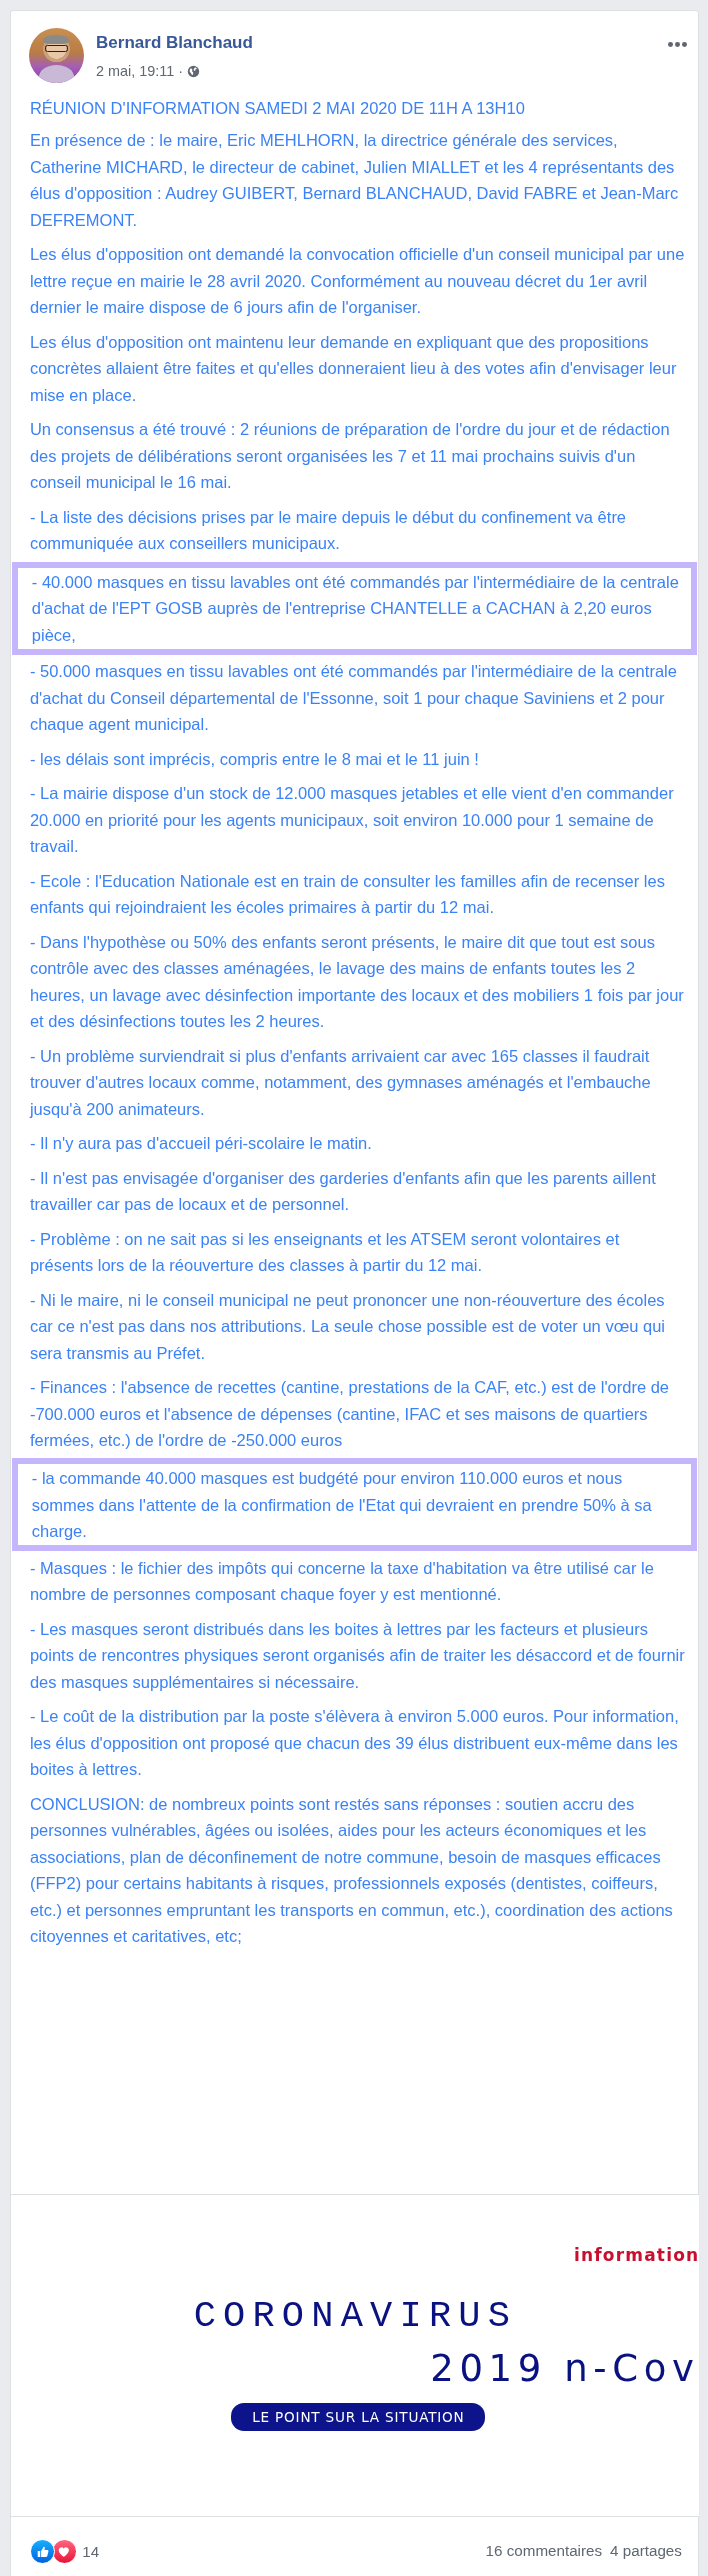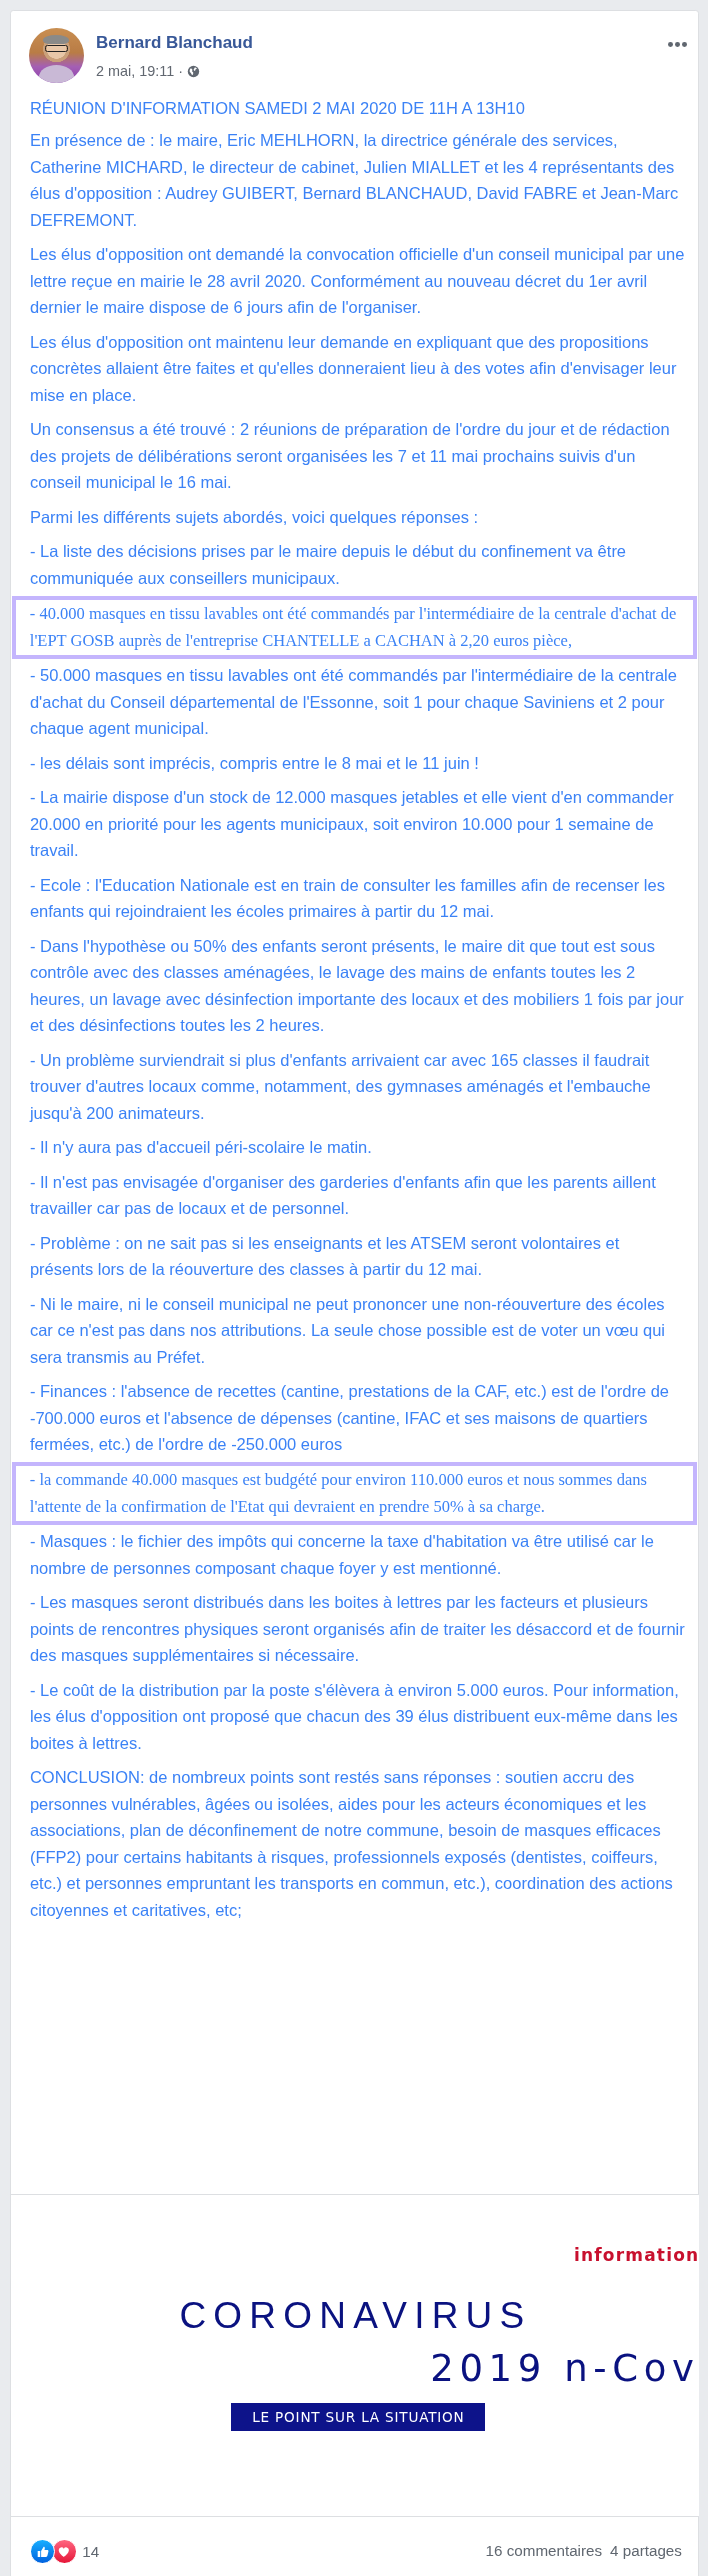--- a/index.html
+++ b/index.html
@@ -30,36 +30,36 @@
   .more-btn span { width:4.8px; height:4.8px; border-radius:50%; background:#606770; display:block; }
 
   .post-text {
     position:absolute; left:18.5px; top:84px; width:656px;
     font-size:16.5px; line-height:26.5px; color:#3b82f6;
   }
   .post-text p { margin:0 0 8px 0; }
   .post-text p.title { margin-bottom:5.6px; }
   .post-text p.hl {
     margin-left:-17.7px; margin-right:-11.2px; padding:0.8px 11.2px 0.8px 13.6px;
-    border:4px solid #c4b5fd; margin-top:-3.2px; margin-bottom:3.2px;font-family:Liberation Serif, serif;
+    border:6px solid #c4b5fd; margin-top:-3.2px; margin-bottom:3.2px;
   }
 
   .media {
     position:absolute; left:0; top:2183px; width:688px; height:321px;
     border-top:0.8px solid #dddfe2; border-bottom:0.8px solid #dddfe2; background:#fff;
   }
   .media .info-word { position:absolute; left:0; width:100%; top:50px; text-align:right;
     font-size:17px; font-weight:bold; color:#c8102e; letter-spacing:1.2px; font-family:"DejaVu Sans", sans-serif; }
   .media .corona { position:absolute; left:0; width:100%; top:100px; text-align:center;
-    font-size:37px; color:#0a1280; letter-spacing:7.2px; font-family:Liberation Sans, sans-serif; font-weight:500; }
+    font-size:37px; color:#0a1280; letter-spacing:7.2px; font-family:Liberation Mono, monospace; font-weight:500; }
   .media .ncov { position:absolute; left:0; width:100%; top:152px; text-align:right;
     font-size:37px; color:#0a1280; letter-spacing:5.6px; font-family:"DejaVu Sans", sans-serif; }
   .media .badge { position:absolute; left:220px; top:208px; width:254px; height:28px; background:#0d138a;
     color:#fff; font-size:13.6px; letter-spacing:0.8px; display:flex; align-items:center; justify-content:center;
-    font-family:"DejaVu Sans", sans-serif; }
+    font-family:"DejaVu Sans", sans-serif;border-radius:13px; }
 
   .footer { position:absolute; left:18.5px; top:2516px; width:652px; height:45px; }
   .reactions { position:absolute; left:0; top:12px; display:flex; align-items:center; cursor:pointer; }
   .r-icon { width:23px; height:23px; border-radius:50%; display:flex; align-items:center; justify-content:center; border:1.6px solid #fff; box-sizing:content-box; }
   .r-like { background:linear-gradient(180deg,#18afff,#0062df); z-index:2; }
   .r-love { background:linear-gradient(180deg,#ff6680,#e61739); margin-left:-3.2px; z-index:1; }
   .r-count { margin-left:5.6px; font-size:15.2px; color:#606770; }
   .stats { position:absolute; right:0; top:14.4px; font-size:15.2px; color:#606770; display:flex; gap:8px;align-items:flex-end; }
   .stats span { cursor:pointer; }
 </style>
@@ -89,21 +89,20 @@
       <span></span>
     </div>
   </div>
 
   <div class="post-text">
     <p class="title">RÉUNION D'INFORMATION SAMEDI 2 MAI 2020 DE 11H A 13H10</p>
     <p>En présence de : le maire, Eric MEHLHORN, la directrice générale des services, Catherine MICHARD, le directeur de cabinet, Julien MIALLET et les 4 représentants des élus d'opposition : Audrey GUIBERT, Bernard BLANCHAUD, David FABRE et Jean-Marc DEFREMONT.</p>
     <p>Les élus d'opposition ont demandé la convocation officielle d'un conseil municipal par une lettre reçue en mairie le 28 avril 2020. Conformément au nouveau décret du 1er avril dernier le maire dispose de 6 jours afin de l'organiser.</p>
     <p>Les élus d'opposition ont maintenu leur demande en expliquant que des propositions concrètes allaient être faites et qu'elles donneraient lieu à des votes afin d'envisager leur mise en place.</p>
     <p>Un consensus a été trouvé : 2 réunions de préparation de l'ordre du jour et de rédaction des projets de délibérations seront organisées les 7 et 11 mai prochains suivis d'un conseil municipal le 16 mai.</p>
-    <p>Parmi les différents sujets abordés, voici quelques réponses :</p>
     <p>- La liste des décisions prises par le maire depuis le début du confinement va être communiquée aux conseillers municipaux.</p>
     <p class="hl">- 40.000 masques en tissu lavables ont été commandés par l'intermédiaire de la centrale d'achat de l'EPT GOSB auprès de l'entreprise CHANTELLE a CACHAN à 2,20 euros pièce,</p>
     <p>- 50.000 masques en tissu lavables ont été commandés par l'intermédiaire de la centrale d'achat du Conseil départemental de l'Essonne, soit 1 pour chaque Saviniens et 2 pour chaque agent municipal.</p>
     <p>- les délais sont imprécis, compris entre le 8 mai et le 11 juin !</p>
     <p>- La mairie dispose d'un stock de 12.000 masques jetables et elle vient d'en commander 20.000 en priorité pour les agents municipaux, soit environ 10.000 pour 1 semaine de travail.</p>
     <p>- Ecole : l'Education Nationale est en train de consulter les familles afin de recenser les enfants qui rejoindraient les écoles primaires à partir du 12 mai.</p>
     <p>- Dans l'hypothèse ou 50% des enfants seront présents, le maire dit que tout est sous contrôle avec des classes aménagées, le lavage des mains de enfants toutes les 2 heures, un lavage avec désinfection importante des locaux et des mobiliers 1 fois par jour et des désinfections toutes les 2 heures.</p>
     <p>- Un problème surviendrait si plus d'enfants arrivaient car avec 165 classes il faudrait trouver d'autres locaux comme, notamment, des gymnases aménagés et l'embauche jusqu'à 200 animateurs.</p>
     <p>- Il n'y aura pas d'accueil péri-scolaire le matin.</p>
     <p>- Il n'est pas envisagée d'organiser des garderies d'enfants afin que les parents aillent travailler car pas de locaux et de personnel.</p>

